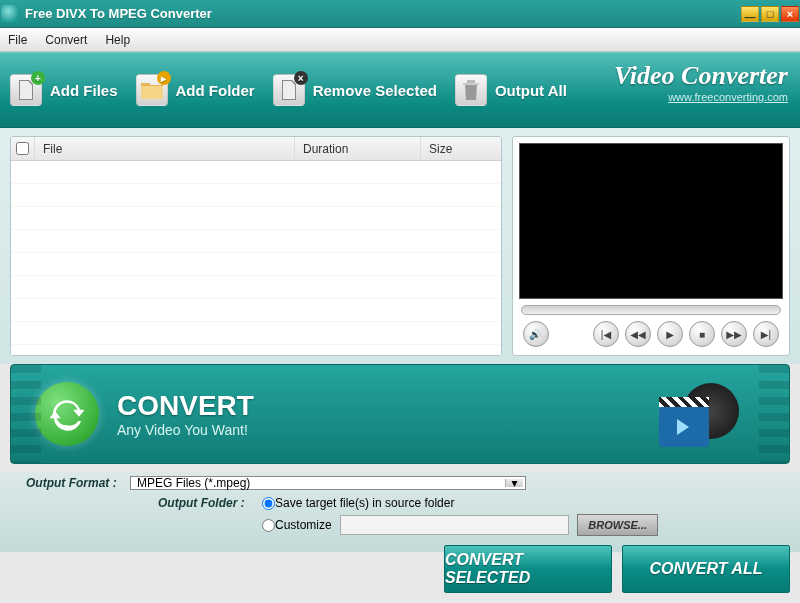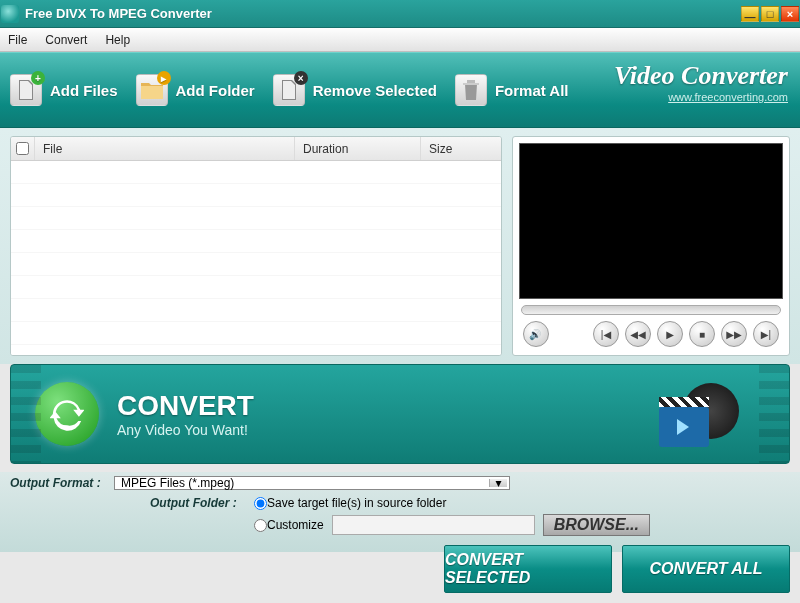--- a/index.html
+++ b/index.html
@@ -59,30 +59,30 @@
   .btxt .big{ color:#fff; font-family:Arial; font-size:28px; font-weight:bold; text-shadow:0 1px 2px rgba(0,0,0,.4);}
   .btxt .small{ color:#d6f3f0; font-size:14px;}
   .bfilm{ position:absolute; right:50px; top:18px; width:80px; height:64px;}
   .bfilm .reel{ width:56px; height:56px; border-radius:50%; background:radial-gradient(circle,#444,#111); position:absolute; top:0; right:0;}
   .bfilm .clap{ position:absolute; bottom:0; left:0; width:50px; height:40px; background:#1d6aa8; border-radius:3px;}
   .bfilm .clap::before{content:""; position:absolute; top:-10px; left:0; right:0; height:10px; background:repeating-linear-gradient(45deg,#fff 0,#fff 4px,#222 4px,#222 8px);}
   .bfilm .play{position:absolute; left:18px; bottom:12px; width:0;height:0; border-left:12px solid #9fe0ff; border-top:8px solid transparent; border-bottom:8px solid transparent;}
 
   
   .bottom{ padding:4px 10px 10px; background:linear-gradient(#dce9e8,#c3dbd9);}
-  .row{ display:flex; align-items:center; margin-bottom:6px;}
+  .row{ display:flex; align-items:center; margin-bottom:6px;margin-left:16px;}
   .lbl{ font-weight:bold; font-style:italic; color:#163a38; width:104px;}
   .select{ flex:0 0 396px; height:14px; border:1px solid #888; background:#fff; display:flex; align-items:center; padding:0 6px; position:relative; cursor:pointer;}
   .select .arrow{ position:absolute; right:2px; top:2px; bottom:2px; width:18px; background:linear-gradient(#eee,#ccc); border-left:1px solid #aaa; display:flex; align-items:center; justify-content:center;}
   .radiog{ display:flex; flex-direction:column; gap:4px; flex:0 0 396px;}
   .radio{ display:flex; align-items:center; }
   .radio input{ margin:0;}
   .custline{ display:flex; align-items:center; gap:8px;}
   .txtin{ flex:1; height:20px; border:1px solid #aaa; background:#f3f3f3;}
-  .browse{ height:22px; padding:0 10px; background:linear-gradient(#d9d9d9,#a8a8a8); border:1px solid #777; color:#333; font-weight:bold; font-style:italic; font-size:16px; cursor:pointer;}
+  .browse{ height:22px; padding:0 10px; background:linear-gradient(#d9d9d9,#a8a8a8); border:1px solid #777; color:#333; font-weight:bold; font-style:italic; font-size:11px; cursor:pointer;}
   .actions{ position:absolute; right:10px; bottom:10px; display:flex; gap:10px;margin-top:16px;}
   .bigbtn{ width:168px; height:48px; background:linear-gradient(#4cc3bc,#0a8d86 50%,#067a73); border:1px solid #066b65; color:#fff; font-weight:bold; font-style:italic; font-size:16px; text-shadow:0 1px 1px rgba(0,0,0,.4); display:flex; align-items:center; justify-content:center; cursor:pointer; border-radius:2px;}
   .outer{ position:relative; height:131px;}
 </style>
 </head>
 <body>
 
 <div class="titlebar">
   <div class="app-icon"></div>
   <div class="title">Free DIVX To MPEG Converter</div>
@@ -135,21 +135,21 @@
     <span>Remove Selected</span>
   </div>
   <div class="tbbtn">
     <div class="tbicon">
       <svg width="18" height="20" viewBox="0 0 18 20">
           <path fill="#999" d="M3 4h12l-1 16H4z"></path>
           <path fill="#bbb" d="M5 0h8v3H5z"></path>
           <rect fill="#ccc" x="1" y="3" width="16" height="2"></rect>
         </svg>
     </div>
-    <span>Format All</span>
+    <span>Output All</span>
   </div>
   <div class="brand">
     <div class="big">Video Converter</div>
     <div class="url">www.freeconverting.com</div>
   </div>
 </div>
 
 <div class="main">
   <div class="listbox">
     <div class="listhead">

